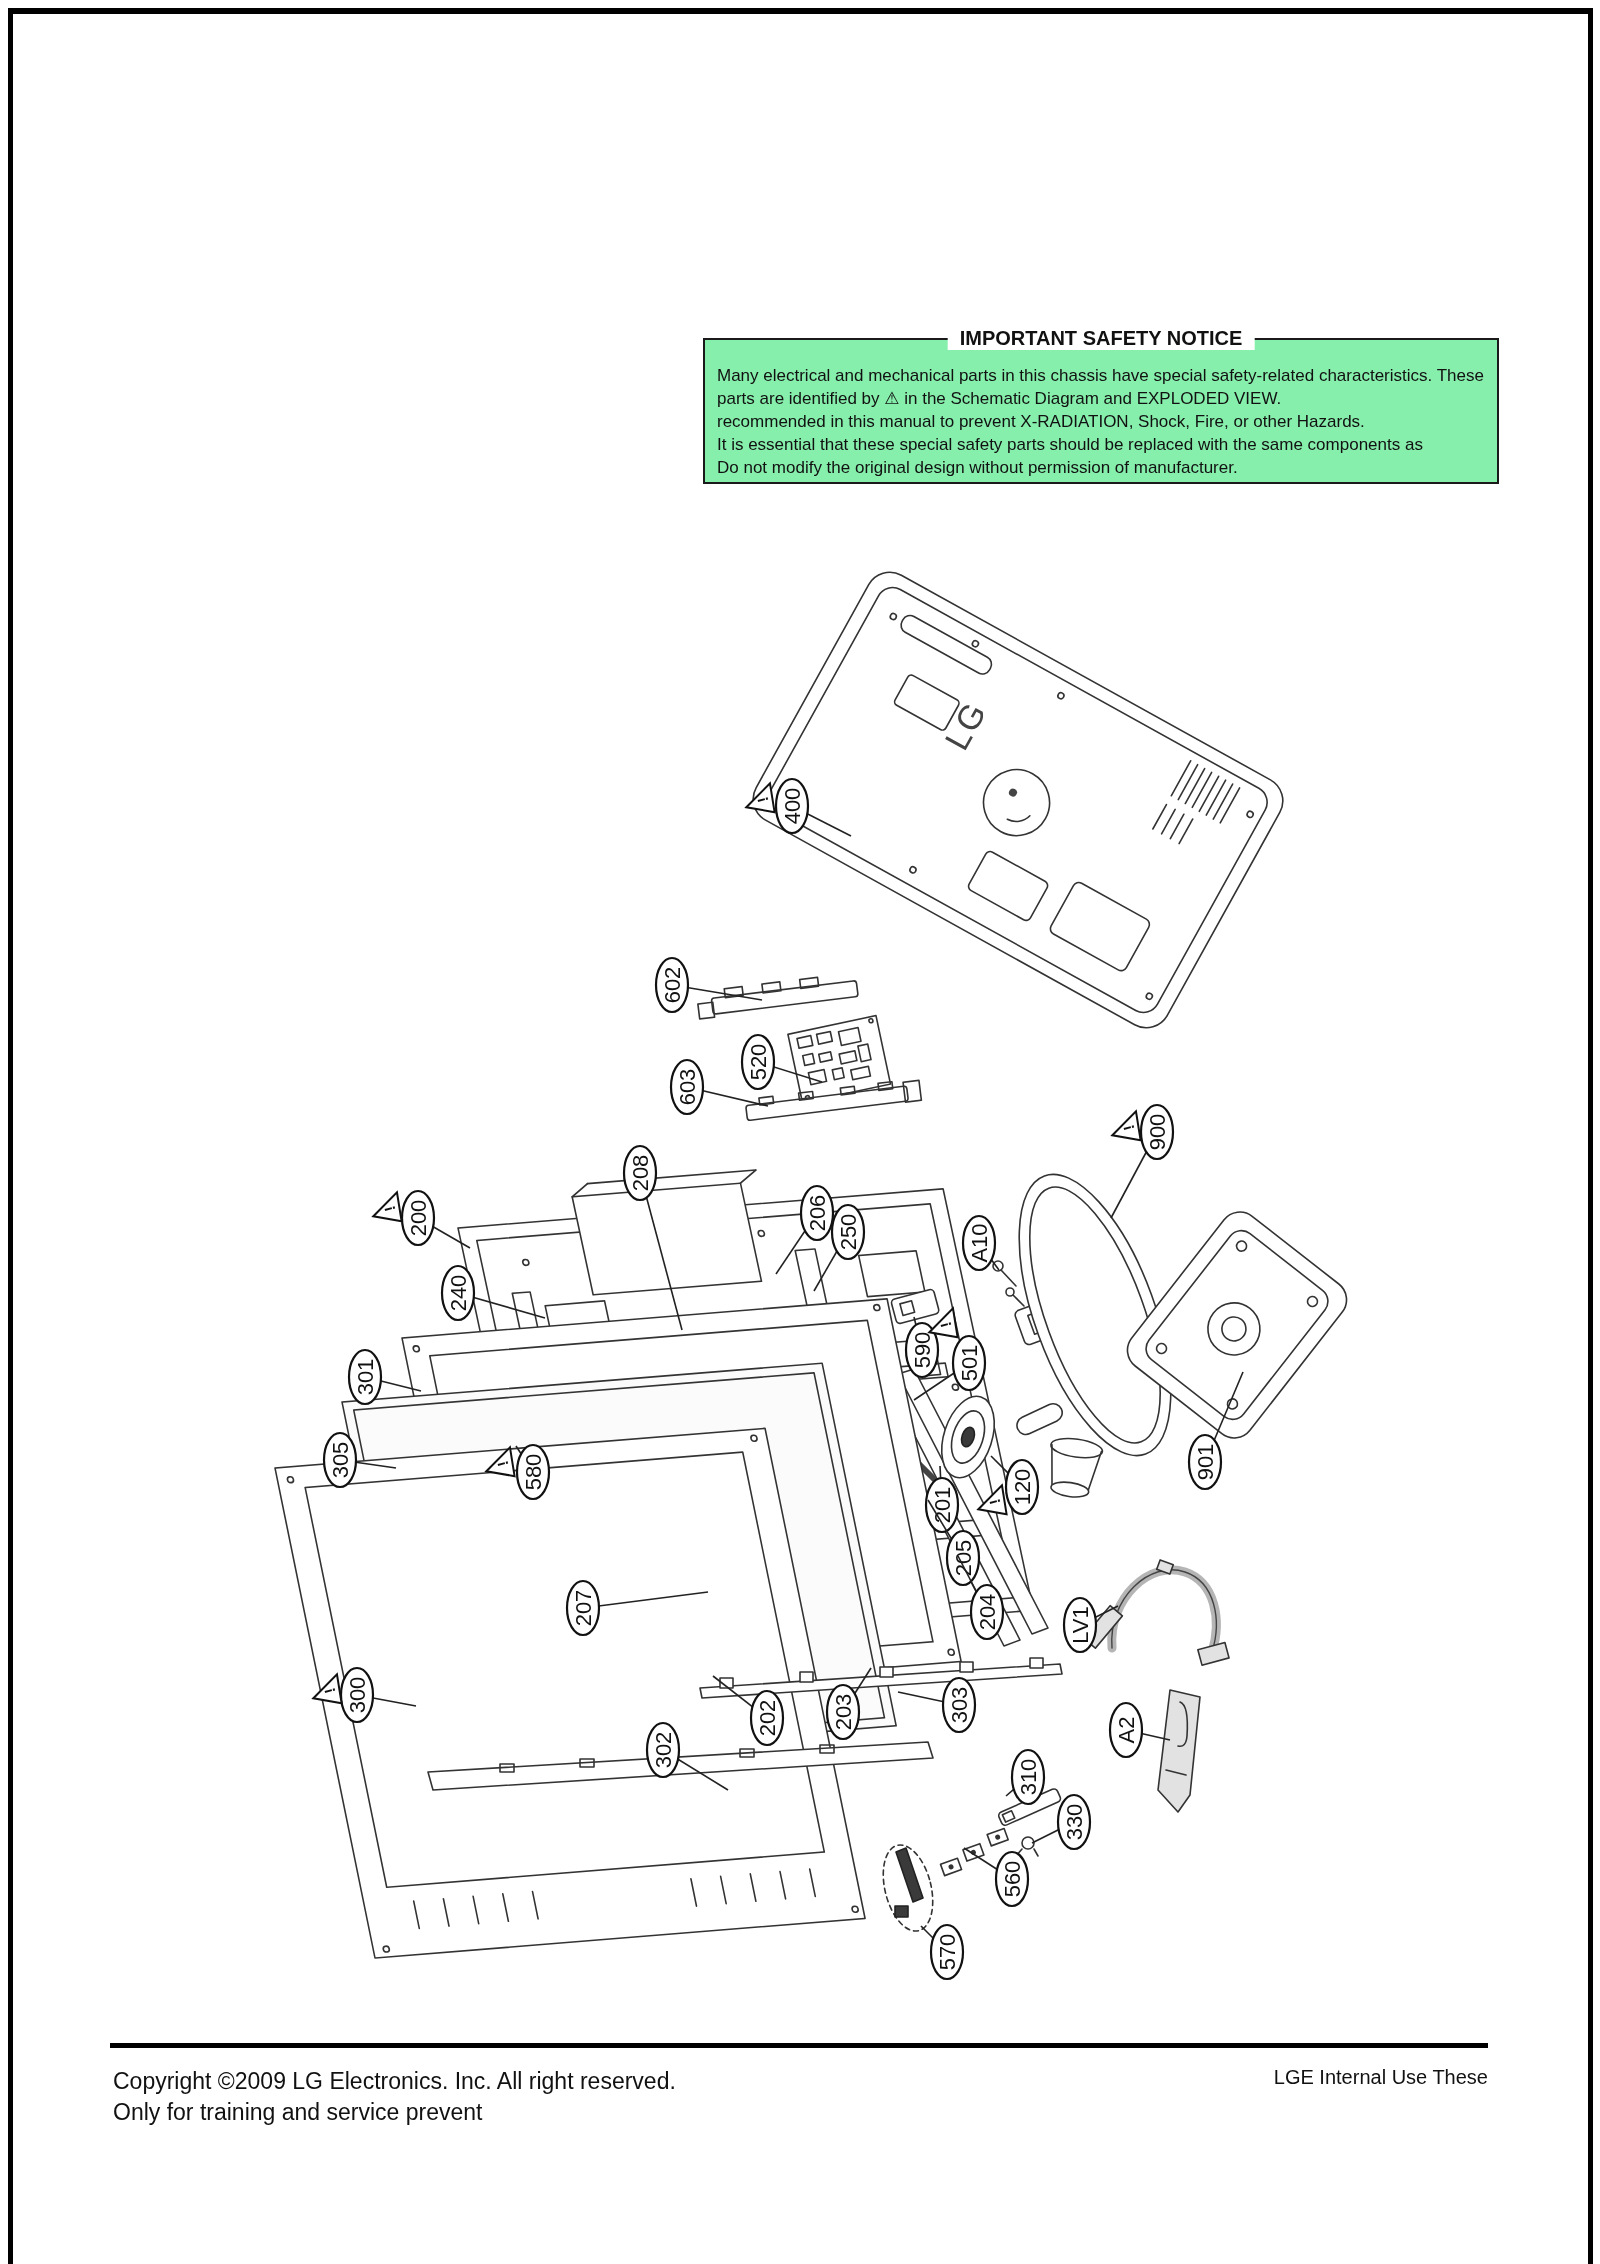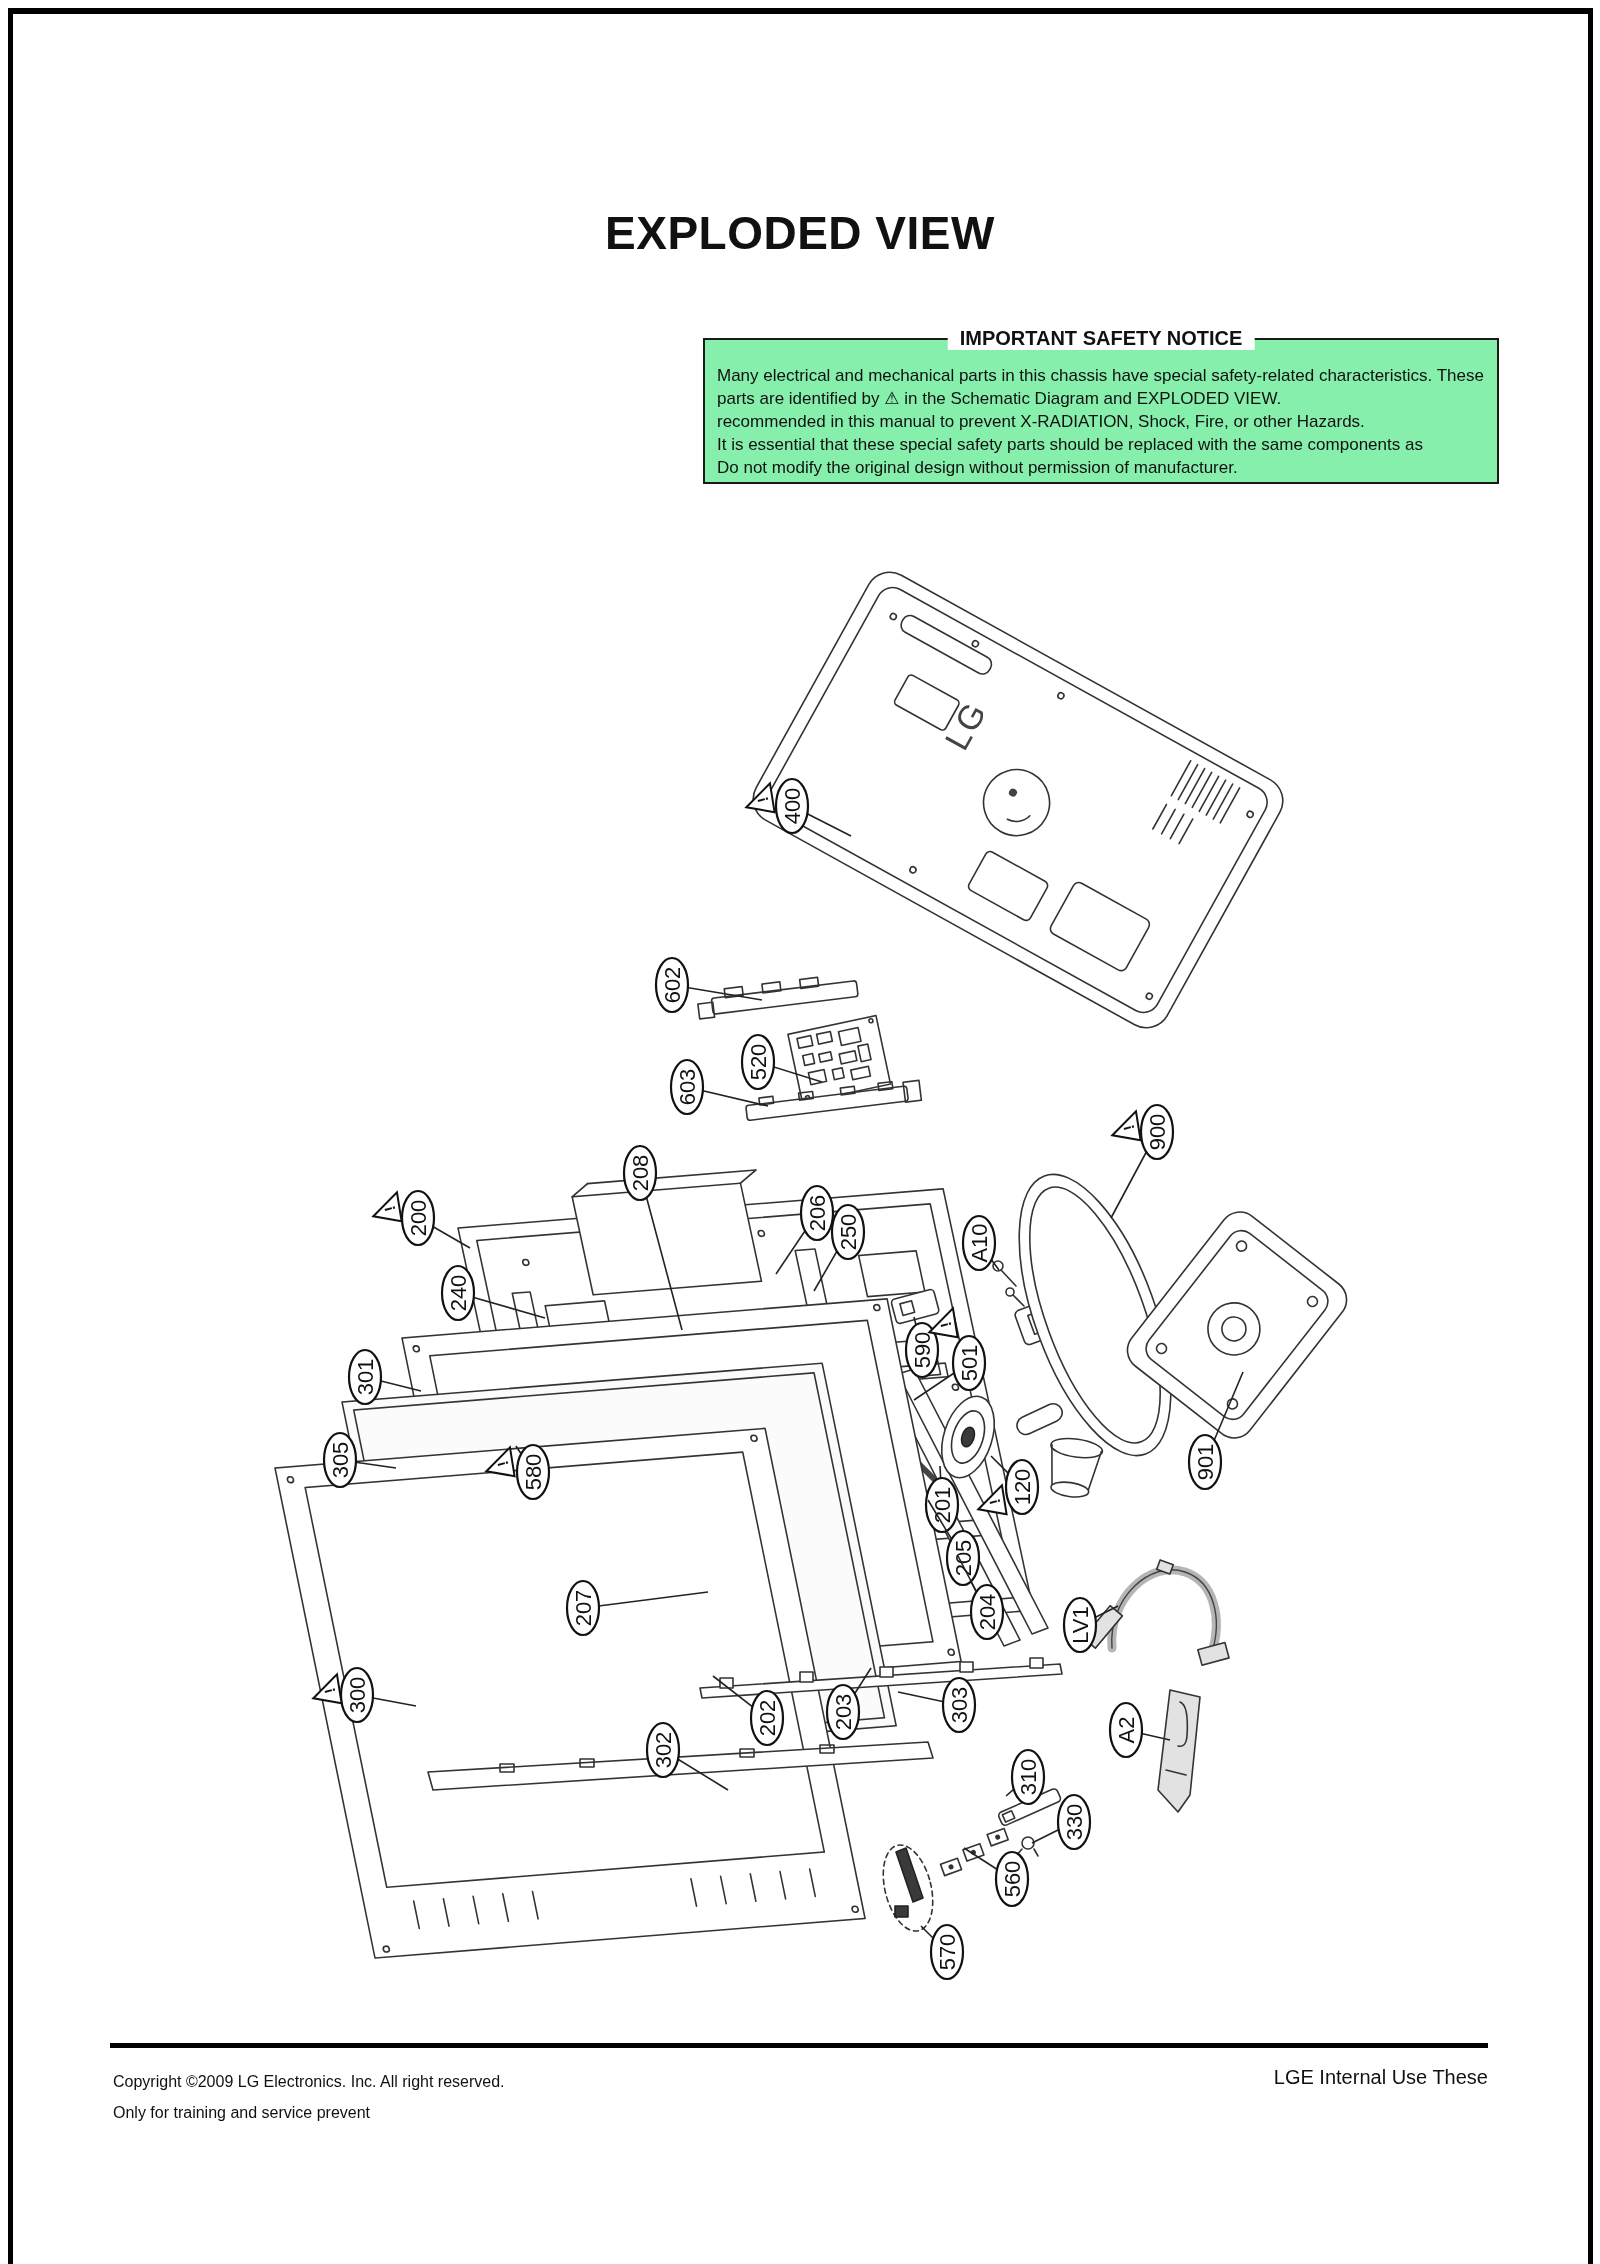--- a/index.html
+++ b/index.html
@@ -24,21 +24,21 @@
   .notice-title{
     position:absolute;top:-13px;left:50%;transform:translateX(-50%);
     background:#fff;padding:0 12px;font-size:20px;font-weight:bold;white-space:nowrap;
   }
   .notice-body{padding:24px 12px 0 12px;font-size:17px;line-height:23px;}
   .notice-line{white-space:nowrap;}
 
   .diagram-svg{position:absolute;left:0;top:0;width:1600px;height:2264px;}
 
   .footer-rule{position:absolute;left:110px;top:2043px;width:1378px;height:5px;background:#000;}
-  .footer-left{position:absolute;left:113px;top:2066px;font-size:16px;line-height:31px;}
+  .footer-left{position:absolute;left:113px;top:2066px;font-size:23px;line-height:31px;}
   .footer-page{position:absolute;left:0;top:2066px;width:100%;text-align:center;font-size:20px;}
   .footer-right{position:absolute;right:112px;top:2066px;font-size:20px;}
 
   
   .art{stroke:#333;fill:none;stroke-width:1.6;stroke-linejoin:round;stroke-linecap:round;}
   .art .fillw{fill:#ffffff;}
   .art .fillp{fill:#fbfbfb;}
   .art .dark{fill:#3a3a3a;stroke:#222;}
   .art .gray{fill:#e2e2e2;}
   .leader{stroke:#222;stroke-width:1.6;fill:none;}
@@ -51,21 +51,20 @@
   .lgtext{font-family:"Liberation Sans",sans-serif;font-size:34px;fill:#444;letter-spacing:2px;}
 </style>
 </head>
 <body>
 
 <div class="page">
   <div class="border-top"></div>
   <div class="border-left"></div>
   <div class="border-right"></div>
 
-  <div class="page-title">EXPLODED VIEW</div>
 
   <div class="notice-box">
     <div class="notice-title">IMPORTANT SAFETY NOTICE</div>
     <div class="notice-body">
       <div class="notice-line">Many electrical and mechanical parts in this chassis have special safety-related characteristics. These</div>
       <div class="notice-line">parts are identified by ⚠ in the Schematic Diagram and EXPLODED VIEW.</div>
       <div class="notice-line">recommended in this manual to prevent X-RADIATION, Shock, Fire, or other Hazards.</div>
       <div class="notice-line">It is essential that these special safety parts should be replaced with the same components as</div>
       <div class="notice-line">Do not modify the original design without permission of manufacturer.</div>
     </div>

